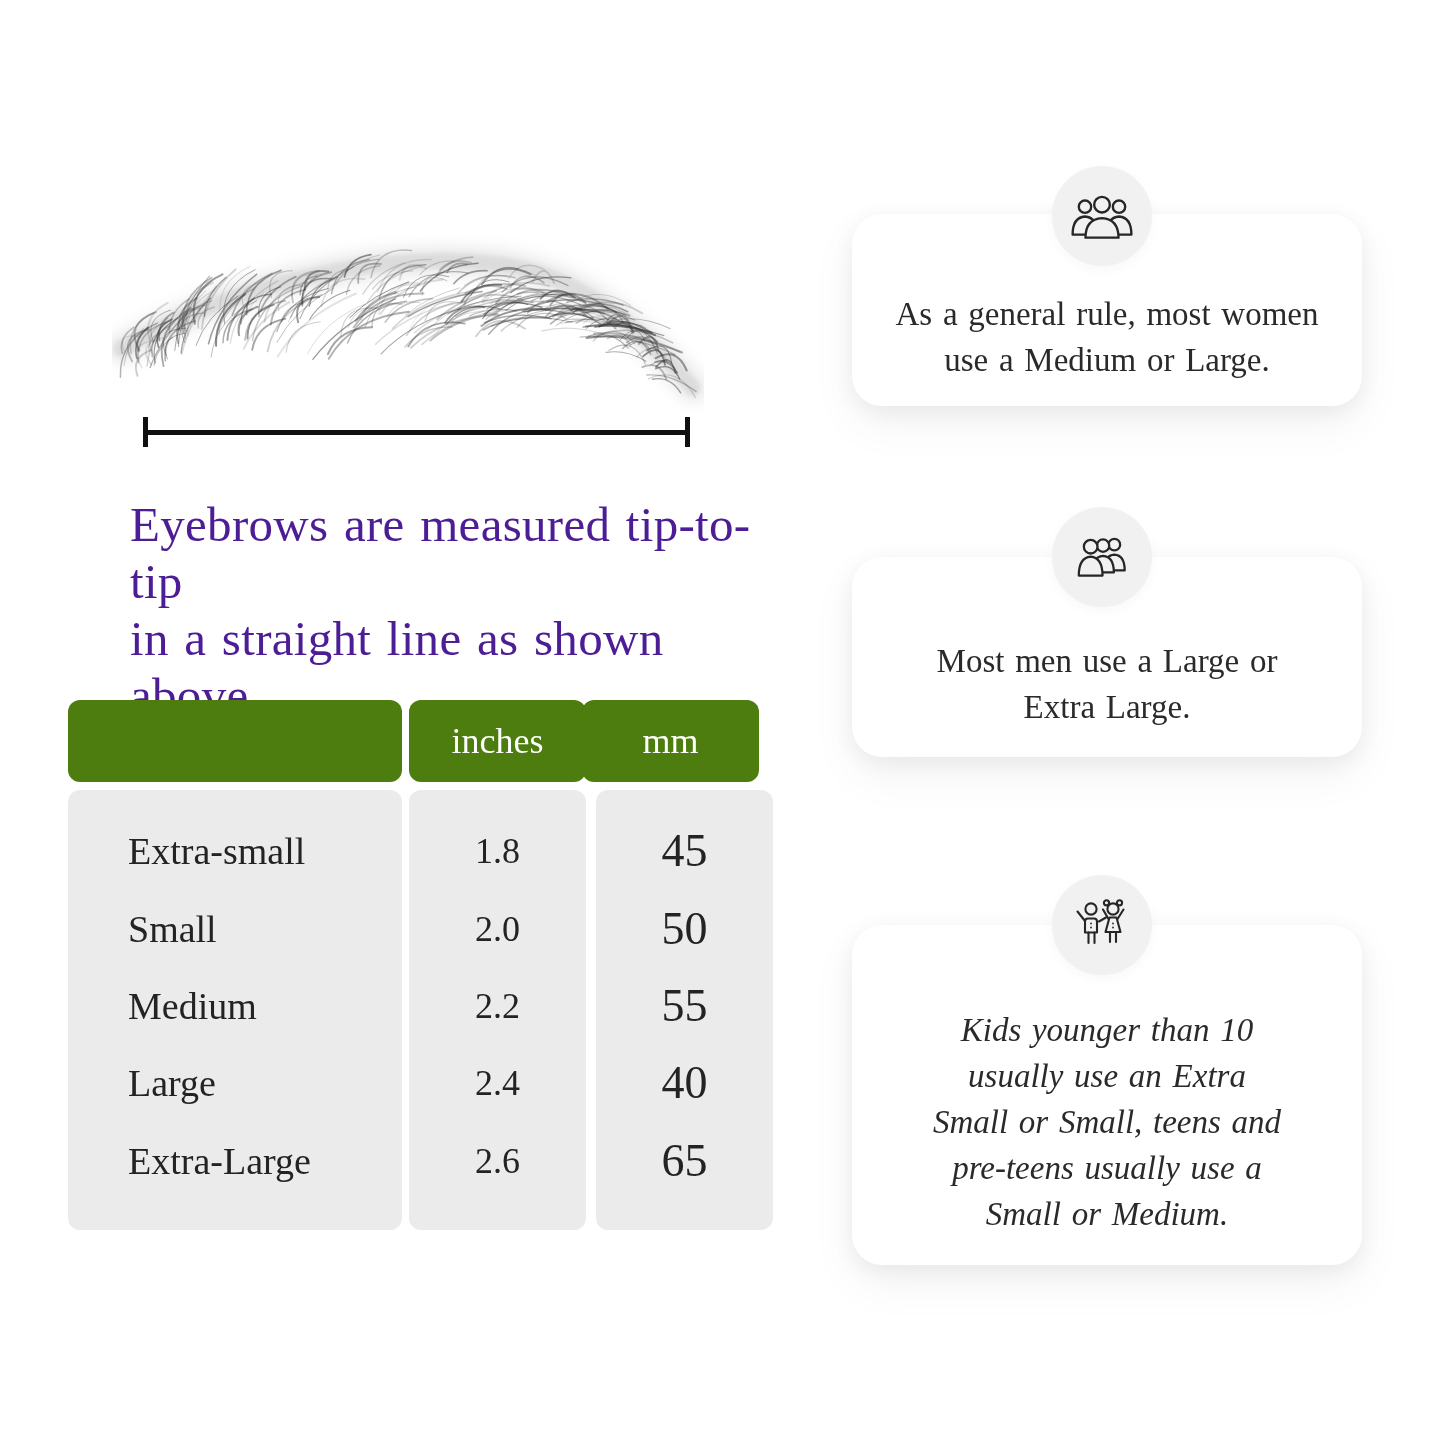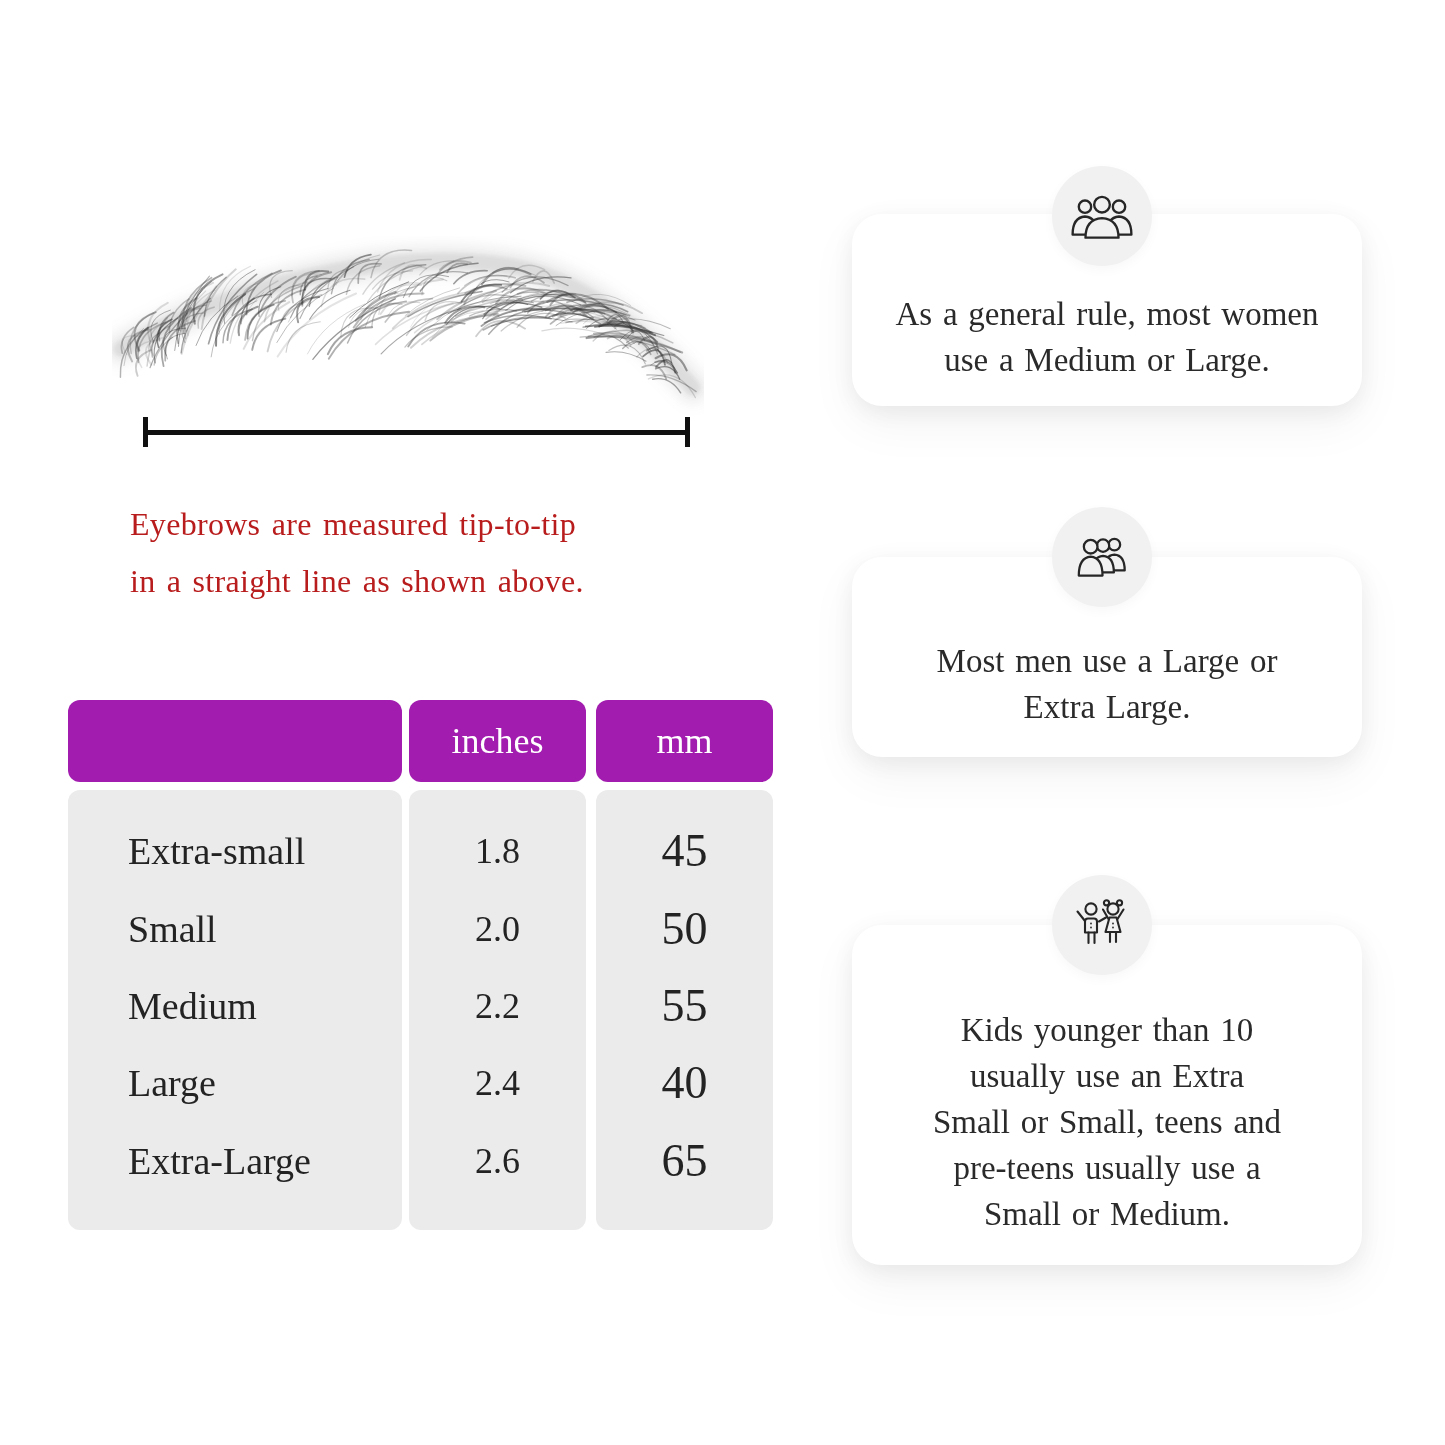--- a/index.html
+++ b/index.html
@@ -6,47 +6,47 @@
   .canvas{position:relative;width:1445px;height:1445px;background:#ffffff;overflow:hidden;
           font-family:"Liberation Serif","DejaVu Serif",serif;color:#222;}
 
   
   #brow-svg{position:absolute;left:112px;top:236px;width:592px;height:196px;}
   .measure-line{position:absolute;left:143px;top:417px;width:547px;height:30px;}
   .measure-line .rule{position:absolute;left:0;right:0;top:13px;height:5px;background:#101010;}
   .measure-line .cap{position:absolute;top:0;width:5px;height:30px;background:#101010;}
   .cap.left{left:0}.cap.right{right:0}
   .caption{position:absolute;left:130px;top:496px;width:660px;margin:0;
-           font-size:32px;line-height:57px;color:#b91c1c;letter-spacing:.3px;word-spacing:3px;}
+           font-size:49px;line-height:57px;color:#4c1d95;letter-spacing:.3px;word-spacing:3px;}
   .caption span{display:block;}
 
   
   .thead{position:absolute;left:68px;top:700px;width:705px;height:82px;}
-  .hcell{position:absolute;top:0;height:82px;background:#a21caf;border-radius:12px;
+  .hcell{position:absolute;top:0;height:82px;background:#4d7c0f;border-radius:12px;
          display:flex;align-items:center;justify-content:center;color:#fff;font-size:36px;}
-  .hcell.c1{left:0;width:334px}.hcell.c2{left:341px;width:177px}.hcell.c3{left:528px;width:177px}
+  .hcell.c1{left:0;width:334px}.hcell.c2{left:341px;width:177px}.hcell.c3{left:514px;width:177px}
 
   .tbody{position:absolute;left:68px;top:790px;width:705px;height:364px;}
   .bcol{position:absolute;top:0;height:440px;background:#ebebeb;border-radius:12px;}
   .bcol.c1{left:0;width:334px}.bcol.c2{left:341px;width:177px}.bcol.c3{left:528px;width:177px}
   .rows{position:absolute;left:0;top:0;width:705px;height:440px;display:flex;flex-direction:column;
         justify-content:space-evenly;padding:8px 0 16px;box-sizing:border-box;}
   .trow{position:relative;height:48px;}
   .trow .lab{position:absolute;left:60px;top:0;font-size:38px;line-height:48px;color:#232323;}
   .trow .v2{position:absolute;left:341px;width:177px;top:0;text-align:center;font-size:36px;line-height:48px;color:#232323;}
   .trow .v3{position:absolute;left:528px;width:177px;top:0;text-align:center;font-size:46px;line-height:48px;color:#232323;}
 
   
   .card{position:absolute;left:852px;width:510px;background:#ffffff;border-radius:30px;
         box-shadow:0 6px 22px rgba(0,0,0,.06),0 18px 48px rgba(0,0,0,.05);
         display:flex;align-items:center;justify-content:center;
         padding-top:54px;box-sizing:border-box;}
   .card1{top:214px;height:192px;}
   .card2{top:557px;height:200px;}
-  .card3{top:925px;height:340px;}
+  .card3{top:925px;height:340px;font-style:italic;}
   .icon-circle{position:absolute;left:200px;top:-50px;width:100px;height:100px;border-radius:50%;
                background:#f1f1f1;display:flex;align-items:center;justify-content:center;
                box-shadow:0 4px 12px rgba(0,0,0,.03);}
   .card1 .icon-circle{top:-48px;}
   .card-text{font-size:33px;line-height:46px;color:#2a2a2a;text-align:center;word-spacing:2.5px;}
   .card-text span{display:block;}
 </style>
 </head>
 <body>
 

